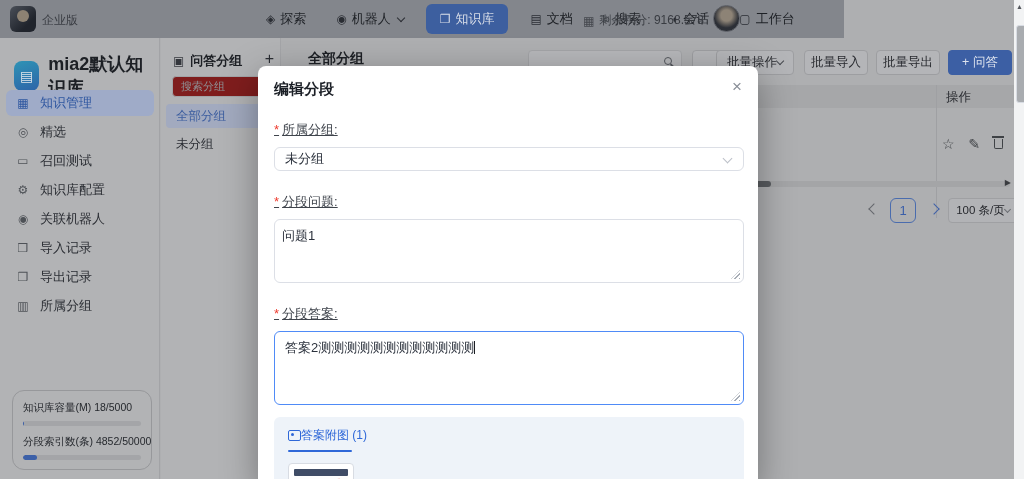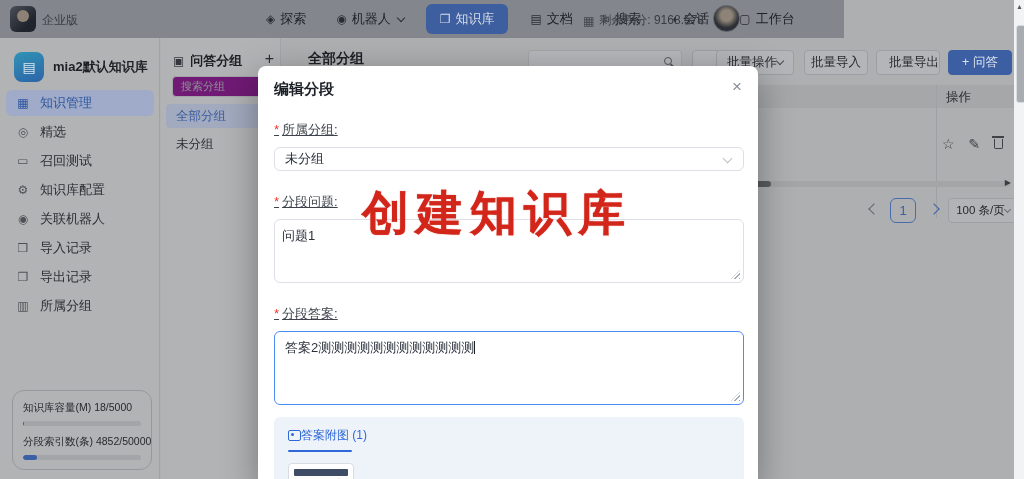--- a/index.html
+++ b/index.html
@@ -30,39 +30,39 @@
   
   .vscroll { position:absolute; right:0; top:0; width:10px; height:479px; background:#f2f3f4; z-index:6; }
   .vscroll .arr { position:absolute; left:2px; top:3px; font-size:7px; color:#55585e; }
   .vscroll .thumb { position:absolute; left:2px; top:14px; width:6px; height:78px; border-radius:3px; background:#a9acb0; }
 
   
   .sidebar { position:absolute; left:0; top:38px; width:160px; height:441px; background:#b2b3b5; border-right:1px solid #a2a3a6; z-index:2; }
   .kb-head { position:absolute; left:14px; top:14px; display:flex; align-items:center; gap:9px; }
   .kb-ic { width:30px; height:30px; border-radius:8px; background:linear-gradient(160deg,#2f93b5,#2d64a8);
     color:#dfe5ea; font-size:14px; display:flex; align-items:center; justify-content:center; }
-  .kb-name { font-size:13px; font-weight:bold; color:#1d2025; }
+  .kb-name { font-size:18px; font-weight:bold; color:#1d2025; }
   .menu { position:absolute; left:6px; top:52px; width:148px; }
   .menu-item { display:flex; align-items:center; gap:10px; height:26px; margin-bottom:3px; padding-left:10px;
     font-size:13px; color:#2b2e34; border-radius:6px; cursor:pointer; }
   .menu-item .m-ic { font-size:12px; color:#4e5257; width:14px; text-align:center; }
   .menu-item.active { background:#9fabc8; color:#2f57a0; }
   .menu-item.active .m-ic { color:#2f57a0; }
   .stats-card { position:absolute; left:12px; top:352px; width:140px; height:80px; border:1px solid #97989b; border-radius:12px; padding:10px 10px; }
   .stat-label { font-size:10.5px; color:#26292e; margin-bottom:6px; white-space:nowrap; }
   .bar { width:118px; height:5px; border-radius:3px; background:#a4a5a8; margin-bottom:9px; overflow:hidden; }
   .bar-fill { height:5px; border-radius:3px; background:#3c60a8; }
 
   
   .groups { position:absolute; left:161px; top:38px; width:120px; height:441px; background:#b2b3b5; border-right:1px solid #a4a5a8; z-index:2; }
   .grp-head { position:absolute; left:12px; top:14px; display:flex; align-items:center; gap:6px;
     font-size:13px; font-weight:bold; color:#1d2025; }
   .grp-head .g-ic { font-size:12px; color:#34373d; font-weight:normal; }
   .grp-add { position:absolute; right:6px; top:12px; font-size:16px; color:#2b2e34; cursor:pointer; }
-  .grp-search { position:absolute; left:11px; top:38px; width:102px; height:21px; background:#701a75;
+  .grp-search { position:absolute; left:11px; top:38px; width:102px; height:21px; background:#7f1d1d;
     border:1px solid #a3a4a7; border-radius:4px; font-size:11px; color:#8f9195; line-height:19px; padding-left:8px;
     white-space:nowrap; overflow:hidden; }
   .grp-item { position:absolute; left:5px; width:112px; height:24px; line-height:24px; padding-left:10px;
     font-size:12.5px; color:#2b2e34; border-radius:4px; cursor:pointer; white-space:nowrap; }
   .grp-item.active { background:#a2aabf; color:#3b5d9f; }
 
   
   .main { position:absolute; left:282px; top:38px; width:732px; height:441px; background:#aeafb1; z-index:1; }
   .main-title { position:absolute; left:26px; top:12px; font-size:14px; font-weight:bold; color:#1d2025; }
   .main-search { position:absolute; left:246px; top:12px; width:154px; height:24px; background:#b6b7ba;
@@ -247,21 +247,21 @@
       <span class="mag"></span>
     </div>
     <div class="btn obscured"></div>
     <div class="btn" style="left:434px; width:78px;">
       <span>批量操作</span>
       <span class="b-chev"></span>
     </div>
     <div class="btn" style="left:522px; width:64px;">
       <span>批量导入</span>
     </div>
-    <div class="btn" style="left:594px; width:64px;justify-content:flex-end;">
+    <div class="btn" style="left:594px; width:64px;">
       <span>批量导出</span>
     </div>
     <div class="btn primary" style="left:666px; width:64px;">
       <span>+ 问答</span>
     </div>
 
     <div class="thead"></div>
     <div class="th-actions">操作</div>
     <div class="col-div"></div>
     <div class="row-icons">
@@ -324,15 +324,14 @@
         <div class="t-body">
           <div class="t-line1"></div>
 
         </div>
 
       </div>
 
     </div>
   </div>
 
-  <div class="watermark">创建知识库</div>
 
 </div>
 
 </body></html>

